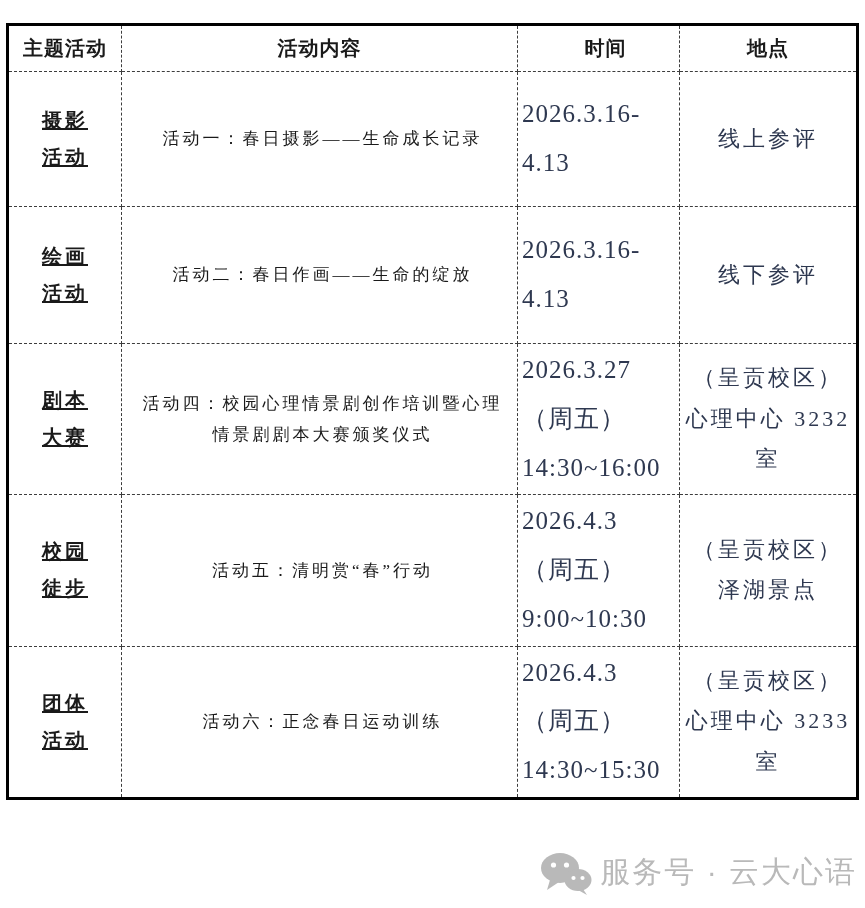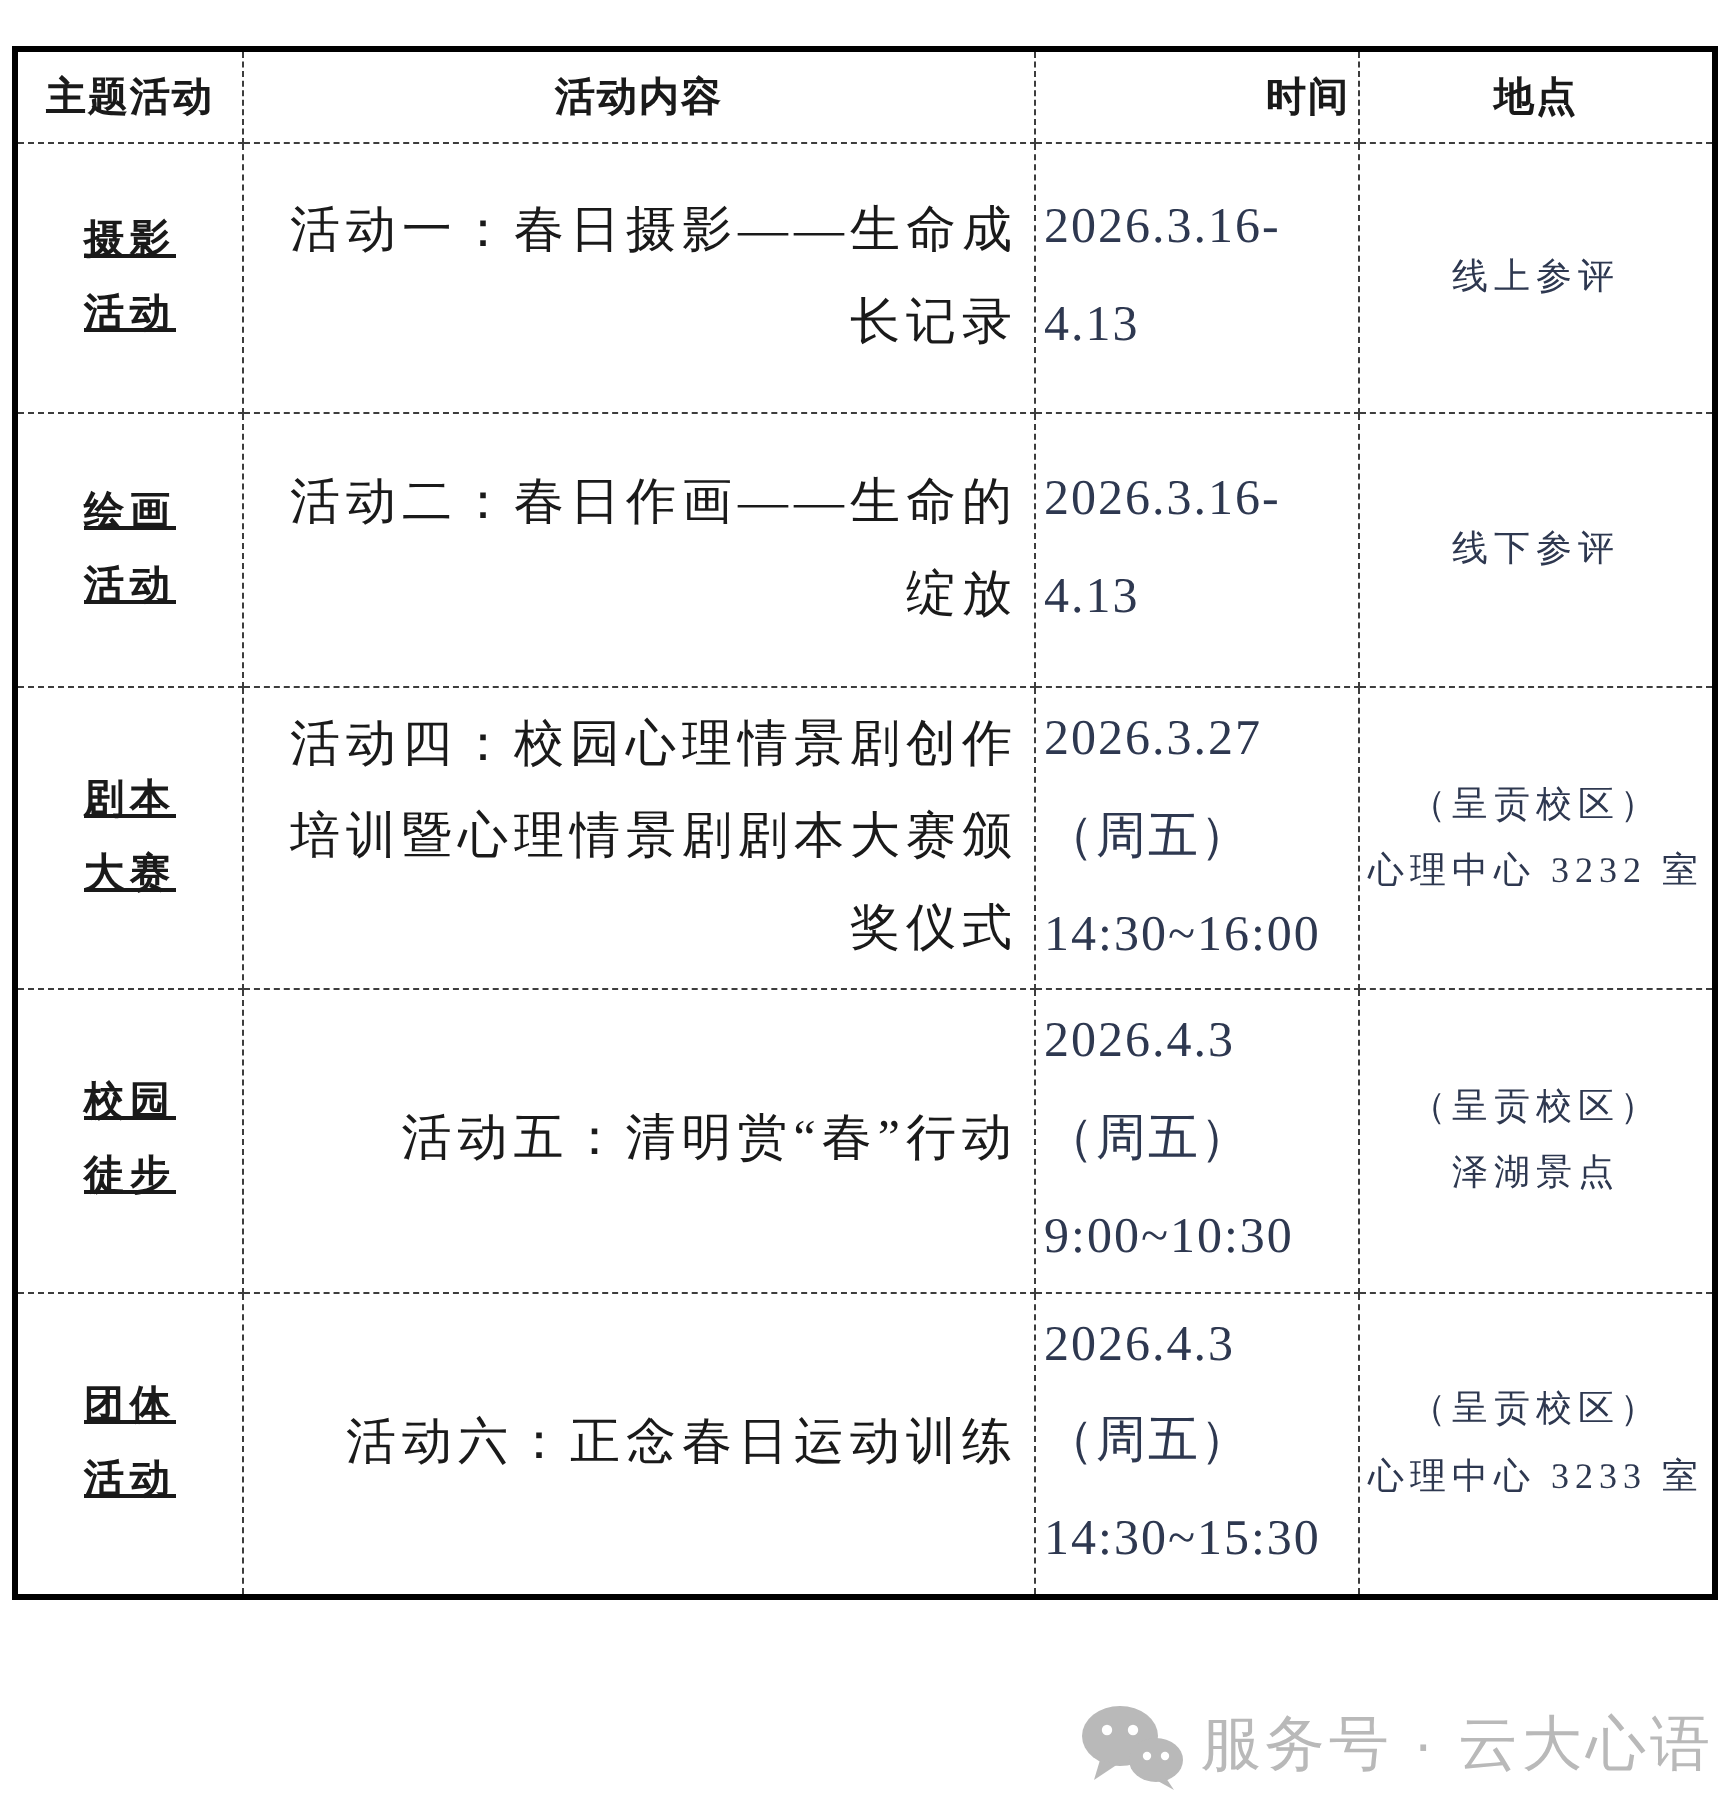--- a/index.html
+++ b/index.html
@@ -39,46 +39,46 @@
   tr.r2{height:152px;}
   tr.r3{height:143px;}
   tr.r4{height:142px;}
   tr.r5{height:136px;}
   th{
     font-size:20px;
     font-weight:bold;
     letter-spacing:1px;
     text-align:center;
   }
-  th.th-time{text-align:right;padding-left:18px;}
+  th.th-time{text-align:center;padding-left:18px;}
   td.theme{
     font-weight:bold;
     font-size:20px;
     text-align:center;
     letter-spacing:3px;
     line-height:1.85;
     text-decoration:underline;
   }
   td.content{
-    font-size:25px;
-    text-align:right;
+    font-size:17px;
+    text-align:center;
     padding-left:14px;
     padding-right:8px;
     letter-spacing:3px;
     line-height:1.85;
   }
   td.time{
     font-size:25px;
     text-align:left;
     color:var(--time_text);
     letter-spacing:1px;
     line-height:1.95;
   }
   td.place{
-    font-size:18px;
+    font-size:22px;
     text-align:center;
     color:var(--time_text);
     letter-spacing:3px;
     line-height:1.85;
   }
   .watermark{
     position:absolute;
     right:8px;bottom:12px;
     display:flex;gap:8px;
     color:var(--watermark);

